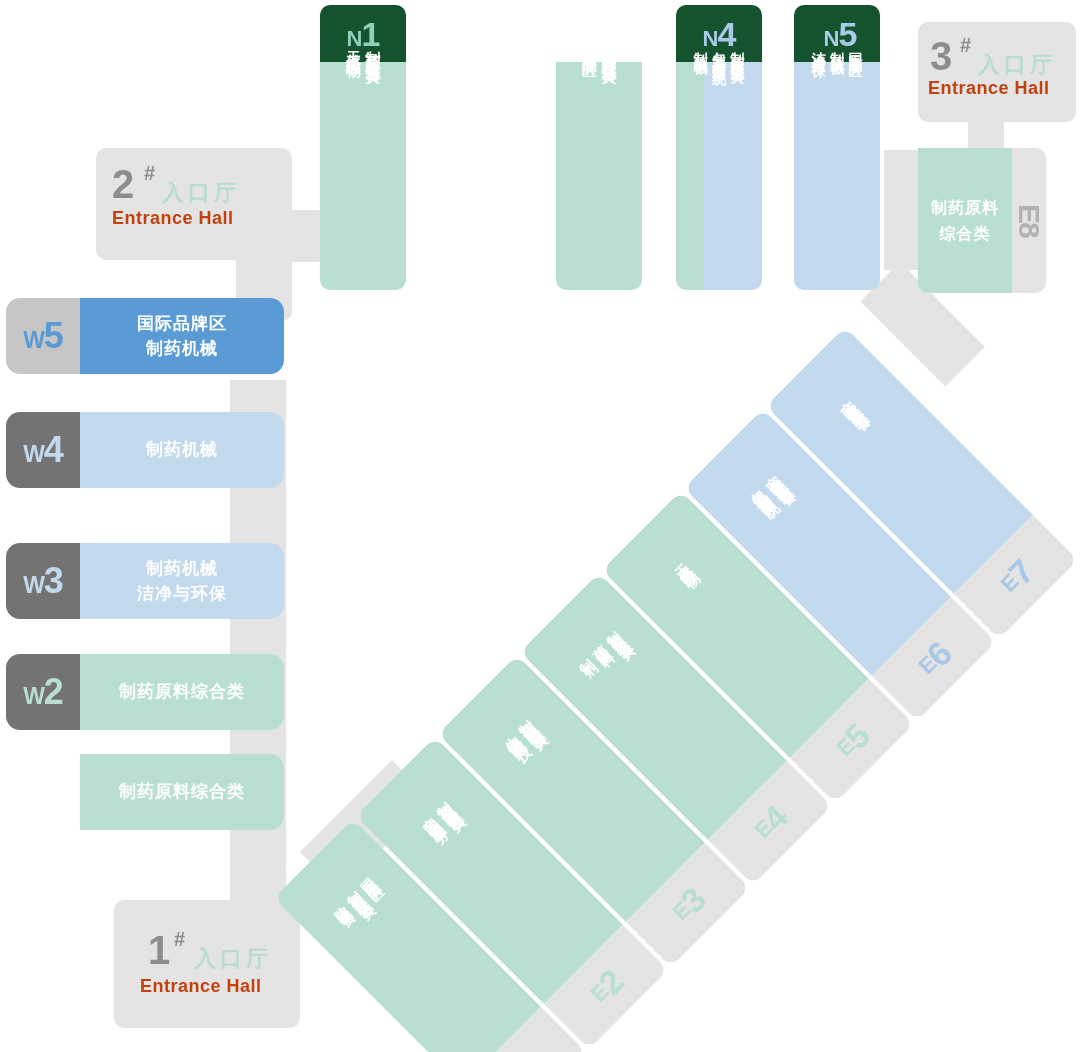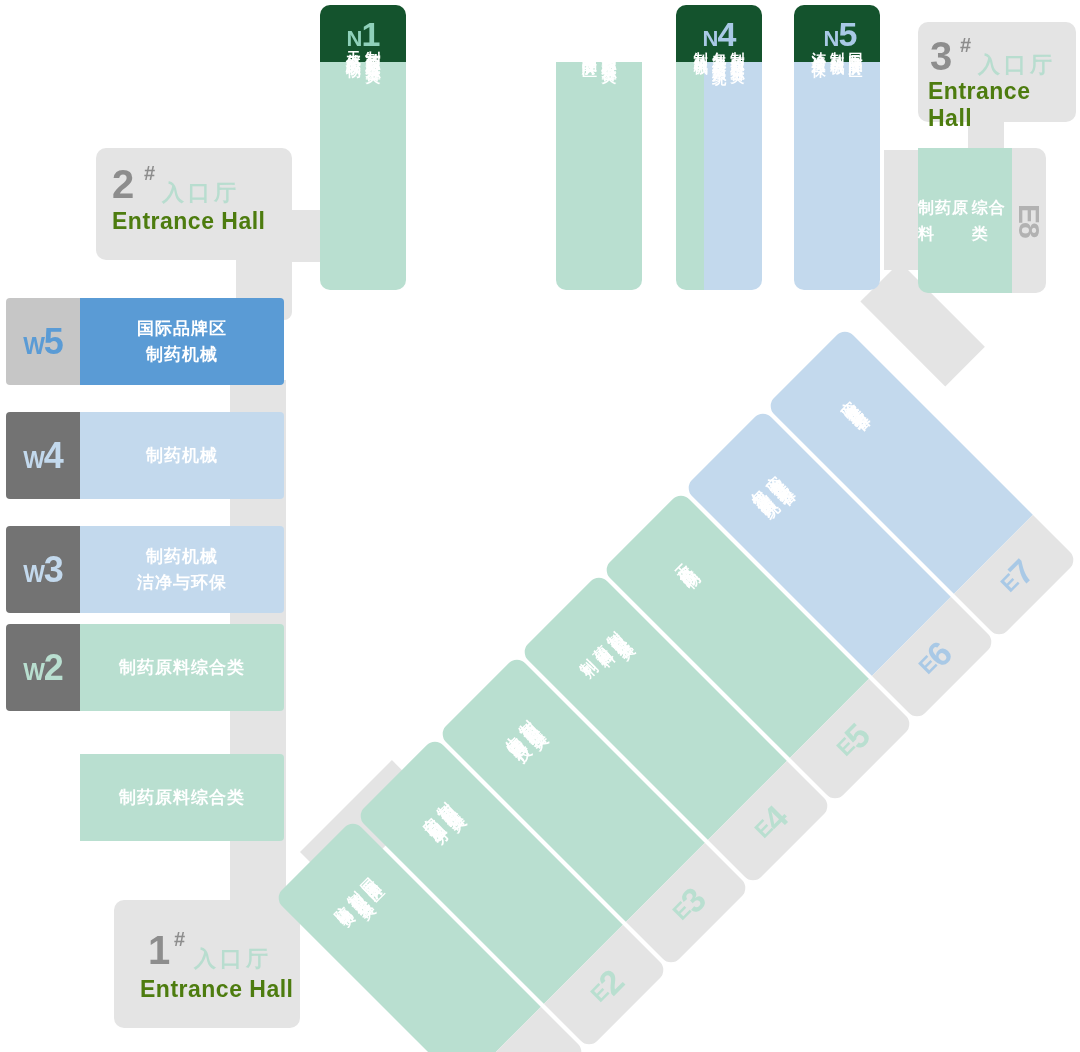--- a/index.html
+++ b/index.html
@@ -35,21 +35,21 @@
     display:flex;flex-direction:row-reverse;align-items:flex-start;justify-content:center;
     padding-top:34px;gap:3px;
   }
   .vline{
     writing-mode:vertical-rl;text-orientation:upright;
     color:#ffffff;font-size:15px;font-weight:700;letter-spacing:3px;
     line-height:1.1;white-space:nowrap;
   }
 
   
-  .whall{position:absolute;left:6px;width:278px;height:87px;border-radius:4px;overflow:hidden;text-decoration:underline;}
+  .whall{position:absolute;left:6px;width:278px;height:76px;border-radius:14px;overflow:hidden;text-decoration:underline;}
   .whall .codebox{
     position:absolute;left:0;top:0;bottom:0;width:74px;
     display:flex;align-items:center;justify-content:center;
   }
   .whall .codebox .code{font-size:36px;font-weight:700;letter-spacing:-1px;}
   .whall .codebox .code .pfx{font-size:23px;}
   .whall .area{position:absolute;left:74px;right:0;top:0;bottom:0;
     display:flex;flex-direction:column;align-items:center;justify-content:center;}
   .whall .area .ln{color:#fff;font-size:17px;font-weight:700;letter-spacing:1px;line-height:1.5;}
 
@@ -72,30 +72,30 @@
 
   
   #e8{position:absolute;left:918px;top:148px;width:128px;height:145px;}
   #e8 .green{position:absolute;left:0;top:0;width:94px;bottom:0;background:#b9dfd0;border-radius:0 0 0 10px;}
   #e8 .greytab{position:absolute;left:94px;top:0;width:34px;bottom:0;background:#e4e4e4;border-radius:0 10px 10px 0;}
   #e8 .greytab .code{
     position:absolute;left:0;right:0;top:0;bottom:0;display:flex;align-items:center;justify-content:center;
     writing-mode:vertical-rl;font-size:30px;font-weight:700;color:#b2b2b2;letter-spacing:-2px;
   }
   #e8 .label{position:absolute;left:0;width:94px;top:0;bottom:0;
-     display:flex;flex-direction:row;align-items:center;justify-content:center;}
+     display:flex;flex-direction:column;align-items:center;justify-content:center;}
   #e8 .label .ln{color:#fff;font-size:16px;font-weight:700;letter-spacing:1px;line-height:1.6;}
 
   
   .entrance{position:absolute;background:#e4e4e4;border-radius:10px;}
   .entrance .inner{position:absolute;left:0;right:0;top:0;bottom:0;}
   .entrance .num{position:absolute;font-size:40px;font-weight:700;color:#8d8d8d;line-height:1;}
   .entrance .hash{position:absolute;font-size:20px;font-weight:700;color:#8d8d8d;}
   .entrance .cn{position:absolute;font-size:22px;font-weight:700;color:#b8ddcf;letter-spacing:4px;}
-  .entrance .en{position:absolute;font-size:23px;font-weight:700;color:#4d7c0f;letter-spacing:0.5px;}
+  .entrance .en{position:absolute;font-size:18px;font-weight:700;color:#c2410c;letter-spacing:0.5px;}
 
   
   .corridor{position:absolute;background:#e4e4e4;}
 </style>
 </head>
 <body>
 
 <div id="map">
 
   <div class="corridor" style="left:236px;top:210px;width:120px;height:52px;"></div>
@@ -222,33 +222,33 @@
     <div class="codebox fill-grey">
       <span class="code" style="color:#c3d9ed;">
         <span class="pfx">W</span><span>4</span>
       </span>
     </div>
     <div class="area fill-blue">
       <span class="ln">制药机械</span>
     </div>
   </div>
 
-  <div class="whall" style="top:526px;">
+  <div class="whall" style="top:543px;">
     <div class="codebox fill-grey">
       <span class="code" style="color:#c3d9ed;">
         <span class="pfx">W</span><span>3</span>
       </span>
     </div>
     <div class="area fill-blue">
       <span class="ln">制药机械</span>
       <span class="ln">洁净与环保</span>
     </div>
   </div>
 
-  <div class="whall" style="top:624px;">
+  <div class="whall" style="top:654px;">
     <div class="codebox fill-grey">
       <span class="code" style="color:#b9dfd0;">
         <span class="pfx">W</span><span>2</span>
       </span>
     </div>
     <div class="area fill-green">
       <span class="ln">制药原料综合类</span>
     </div>
   </div>
 

